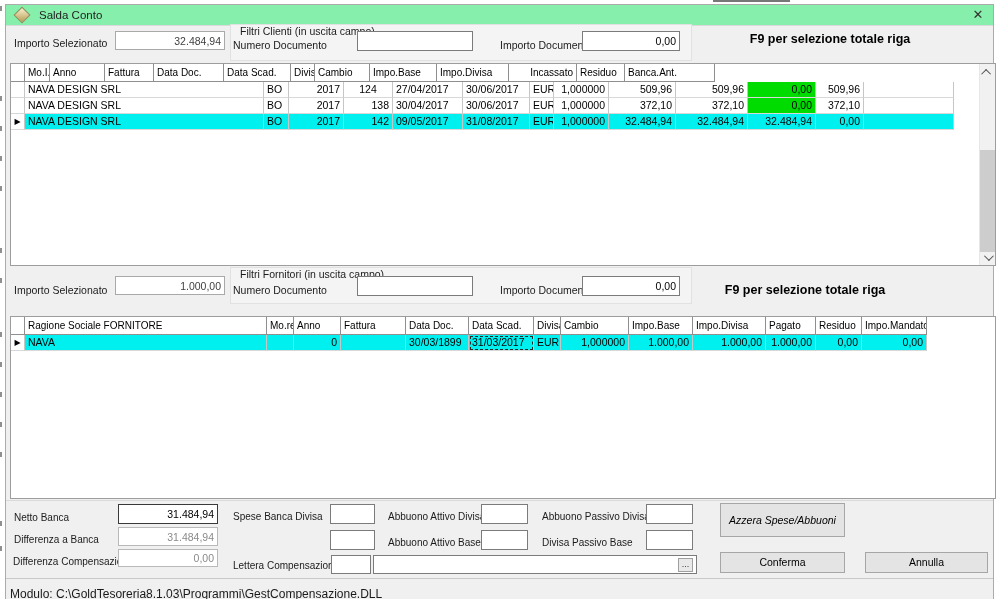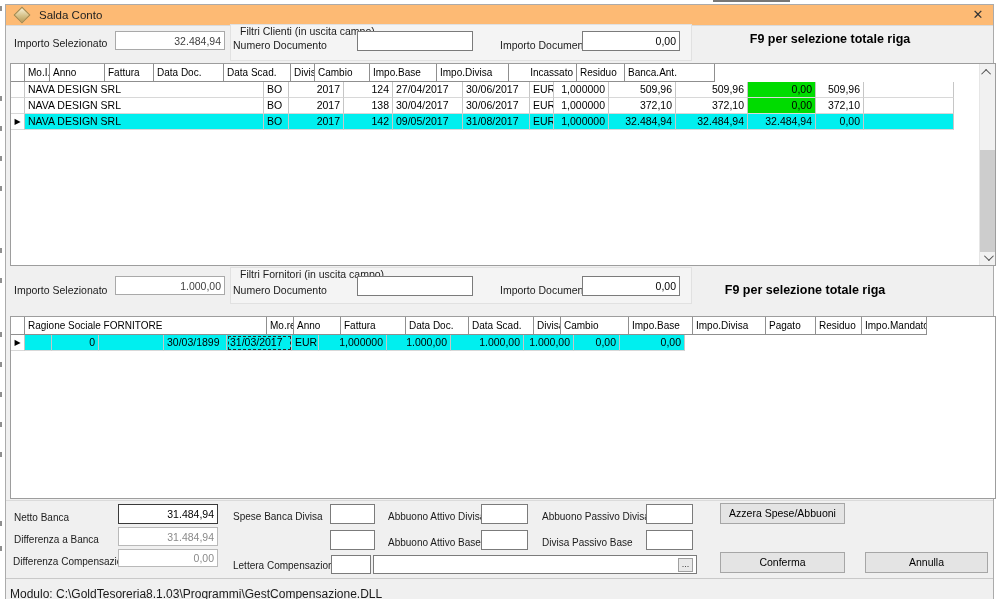--- a/index.html
+++ b/index.html
@@ -1,19 +1,19 @@
 <!DOCTYPE html>
 <html><head>
 <meta charset="utf-8">
 <style>
   html,body{margin:0;padding:0;}
   body{font-family:"Liberation Sans",sans-serif;}
   .canvas{position:relative;width:1000px;height:599px;background:#fff;overflow:hidden;}
   .window{position:absolute;left:5px;top:4px;width:989px;height:600px;background:#F0F0F0;border:1px solid #ABABAB;box-sizing:border-box;}
-  .titlebar{position:absolute;left:6px;top:5px;width:987px;height:21px;background:#fdba74;border-bottom:1px solid #DADADA;display:flex;align-items:center;box-sizing:border-box;}
+  .titlebar{position:absolute;left:6px;top:5px;width:987px;height:21px;background:#86efac;border-bottom:1px solid #DADADA;display:flex;align-items:center;box-sizing:border-box;}
   .diamond{width:10px;height:10px;margin-left:10px;transform:rotate(45deg);background:linear-gradient(135deg,#f7f1d8 0%,#d6c28a 55%,#b89d5b 100%);border:1px solid #9a8a55;flex:none;}
   .title{margin-left:11px;font-size:11.5px;color:#222;}
   .close{position:absolute;right:6px;top:1px;width:18px;height:18px;text-align:center;line-height:18px;font-size:13px;color:#333;}
   .lbl{position:absolute;font-size:10.5px;color:#1b1b1b;white-space:nowrap;}
   .blbl{font-size:10px;}
   .fld{position:absolute;box-sizing:border-box;background:#fff;border:1px solid #7b7b7b;font-family:"Liberation Sans",sans-serif;font-size:10.5px;padding:0 3px;color:#000;}
   .fld.num{text-align:right;}
   .fld.selval{border-color:#A9A9A9;color:#3f3f3f;}
   .fld.dis{border-color:#B9B9B9;color:#8a8a8a;}
   .fld.strong{border:1px solid #3a3a3a;}
@@ -105,21 +105,21 @@
         <div class="gcell" style="width: 72px;">Impo.Divisa</div>
         <div class="gcell" style="width: 68px; text-align: right;">Incassato</div>
         <div class="gcell" style="width: 48px;">Residuo</div>
         <div class="gcell" style="width: 90px;">Banca.Ant.</div>
       </div>
       <div class="grow">
         <div class="gcell ind" style="width: 14px;"></div>
         <div class="gcell" style="width: 239px;">NAVA DESIGN SRL</div>
         <div class="gcell" style="width: 25px;">BO</div>
         <div class="gcell ra" style="width: 55px;">2017</div>
-        <div class="gcell ra" style="width: 49px;">124</div>
+        <div class="gcell ra" style="width: 49px; text-align: center;">124</div>
         <div class="gcell" style="width: 70px;">27/04/2017</div>
         <div class="gcell" style="width: 67px;">30/06/2017</div>
         <div class="gcell" style="width: 24px;">EUR</div>
         <div class="gcell ra" style="width: 55px;">1,000000</div>
         <div class="gcell ra" style="width: 67px;">509,96</div>
         <div class="gcell ra" style="width: 72px;">509,96</div>
         <div class="gcell ra" style="width: 68px; background: rgb(0, 220, 0);">0,00</div>
         <div class="gcell ra" style="width: 48px;">509,96</div>
         <div class="gcell ra" style="width: 90px;"></div>
       </div>
@@ -180,20 +180,21 @@
         <div class="gcell" style="width: 27px;">Divisa</div>
         <div class="gcell" style="width: 68px;">Cambio</div>
         <div class="gcell" style="width: 64px;">Impo.Base</div>
         <div class="gcell" style="width: 73px;">Impo.Divisa</div>
         <div class="gcell" style="width: 50px;">Pagato</div>
         <div class="gcell" style="width: 46px;">Residuo</div>
         <div class="gcell" style="width: 65px;">Impo.Mandato</div>
       </div>
       <div class="grow">
         <div class="gcell ind" style="width: 14px;">▶</div>
+        <div class="gcell" style="width: 242px; background: rgb(0, 239, 239);">NAVA</div>
         <div class="gcell" style="width: 27px; background: rgb(0, 239, 239);"></div>
         <div class="gcell ra" style="width: 47px; background: rgb(0, 239, 239);">0</div>
         <div class="gcell ra" style="width: 65px; background: rgb(0, 239, 239);"></div>
         <div class="gcell" style="width: 63px; background: rgb(0, 239, 239);">30/03/1899</div>
         <div class="gcell focus" style="width: 65px; background: rgb(0, 239, 239);">31/03/2017</div>
         <div class="gcell" style="width: 27px; background: rgb(0, 239, 239);">EUR</div>
         <div class="gcell ra" style="width: 68px; background: rgb(0, 239, 239);">1,000000</div>
         <div class="gcell ra" style="width: 64px; background: rgb(0, 239, 239);">1.000,00</div>
         <div class="gcell ra" style="width: 73px; background: rgb(0, 239, 239);">1.000,00</div>
         <div class="gcell ra" style="width: 50px; background: rgb(0, 239, 239);">1.000,00</div>
@@ -223,21 +224,21 @@
   <span class="lbl blbl" style="left:542px;top:511px;">Abbuono Passivo Divisa</span>
   <input class="fld num" style="left: 646px; top: 504px; width: 47px; height: 20px;">
   <span class="lbl blbl" style="left:542px;top:537px;">Divisa Passivo Base</span>
   <input class="fld num" style="left: 646px; top: 530px; width: 47px; height: 20px;">
 
   <span class="lbl blbl" style="left:233px;top:560px;">Lettera Compensazione</span>
   <input class="fld" style="left: 331px; top: 555px; width: 40px; height: 19px;">
   <input class="fld" style="left: 373px; top: 555px; width: 324px; height: 19px;">
   <div class="browse">...</div>
 
-  <button class="btn" style="left:720px;top:503px;width:125px;height:21px;">Azzera Spese/Abbuoni</button>
+  <button class="btn" style="left:720px;top:503px;width:125px;height:34px;font-style:italic;">Azzera Spese/Abbuoni</button>
   <button class="btn" style="left:720px;top:552px;width:125px;height:21px;">Conferma</button>
   <button class="btn" style="left:865px;top:552px;width:123px;height:21px;">Annulla</button>
 
   <div class="statusbar">
     <span class="status-text">Modulo: C:\GoldTesoreria8.1.03\Programmi\GestCompensazione.DLL</span>
   </div>
 
 </div>
 
 </body></html>

